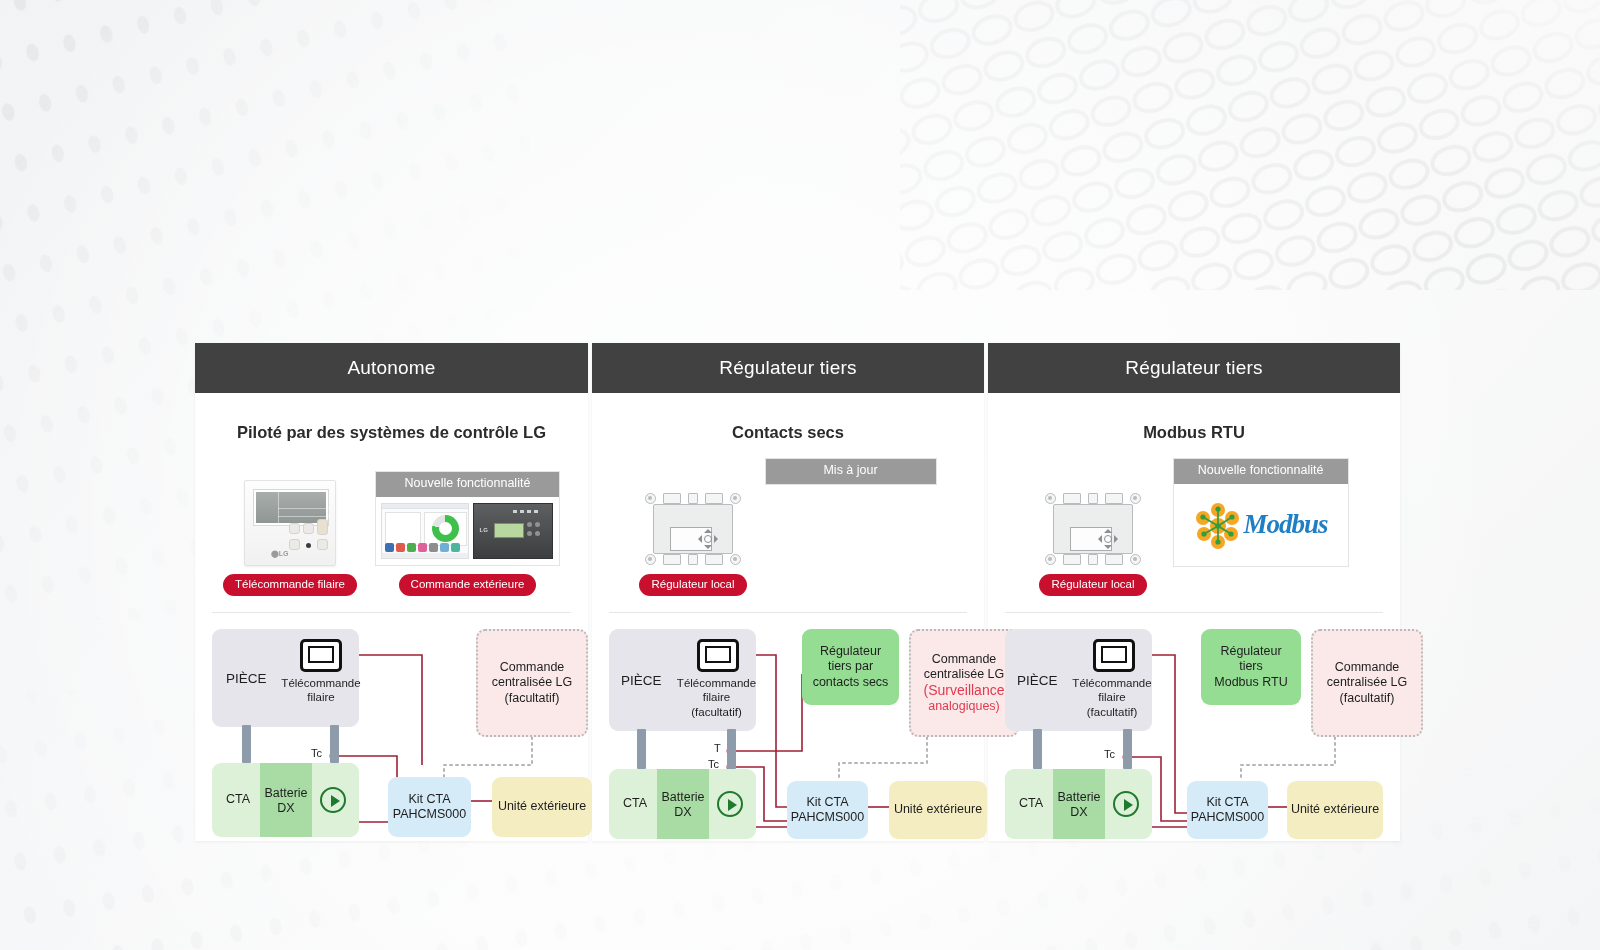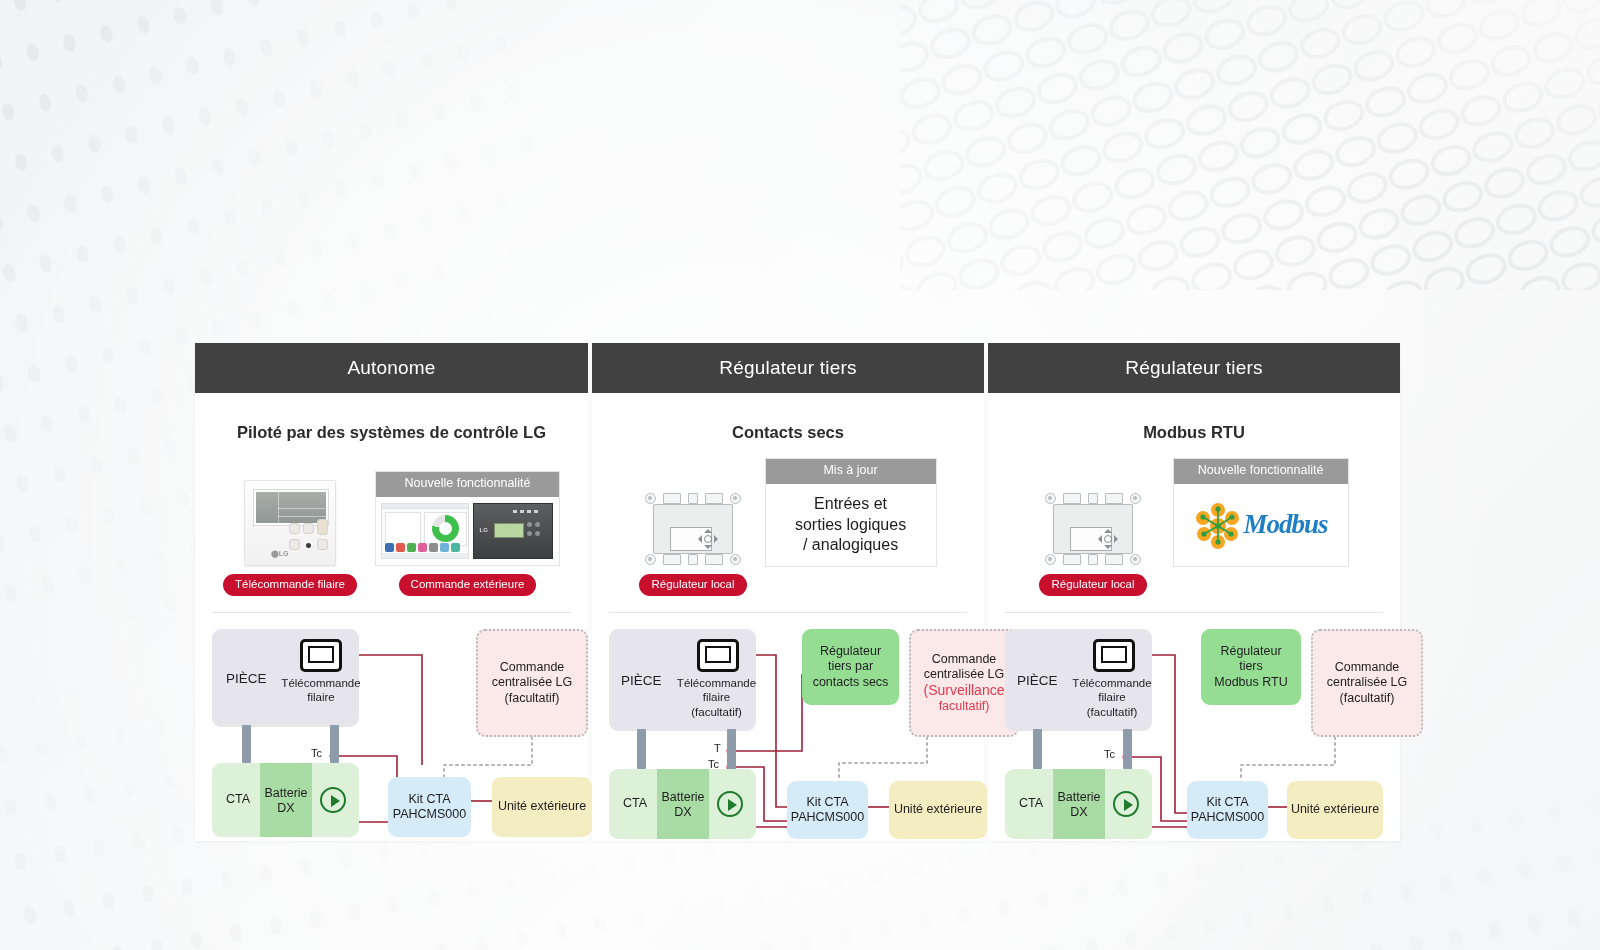--- a/index.html
+++ b/index.html
@@ -438,23 +438,20 @@
                 <span class="din-term"></span>
                 <span class="din-screw"></span>
             </div>
           </div>
           <div class="badge-red">Régulateur local</div>
         </div>
 
         <div class="product" style="align-self:flex-start;margin-top:-2px;">
           <div class="featurecard" style="width:172px;">
             <div class="featurecard-head">Mis à jour</div>
-            <div class="featurecard-body" style="min-height:82px;font-size:16px;white-space:pre-line;text-align:center;color:#1c1c1c;line-height:1.28;">Entrées et
-sorties logiques
-/ analogiques</div>
           </div>
         </div>
       </div>
 
       <div class="divider"></div>
 
       <div class="diagram">
         <svg class="links" width="358" height="220">
           <path d="M133,30 L167,30 L167,182 L178,182" stroke="#9e2136" stroke-width="1.6" fill="none"></path>
           <path d="M122,126 L193,126 L193,49" stroke="#9e2136" stroke-width="1.6" fill="none"></path>
@@ -492,21 +489,21 @@
         <div class="node n-out" style="left:280px;top:156px;width:98px;height:58px;">Unité extérieure</div>
 
         <div class="node n-green" style="left:193px;top:4px;width:97px;height:76px;white-space:pre-line;">Régulateur
 tiers par
 contacts secs</div>
 
         <div class="node n-dashed" style="left:300px;top:4px;width:110px;height:108px;flex-direction:column;padding:4px;">
           <div style="font-size:12.5px;">Commande</div>
           <div style="font-size:12.5px;">centralisée LG</div>
           <div class="lbl-red" style="font-size:14px;">(Surveillance</div>
-          <div class="lbl-red" style="font-size:12.5px;">facultatif)</div>
+          <div class="lbl-red" style="font-size:12.5px;">analogiques)</div>
         </div>
       </div>
     </div>
   </section>
 
   <section class="column col-3">
     <div class="col-header">Régulateur tiers</div>
     <div class="col-body">
       <div class="col-subtitle">Modbus RTU</div>
 

